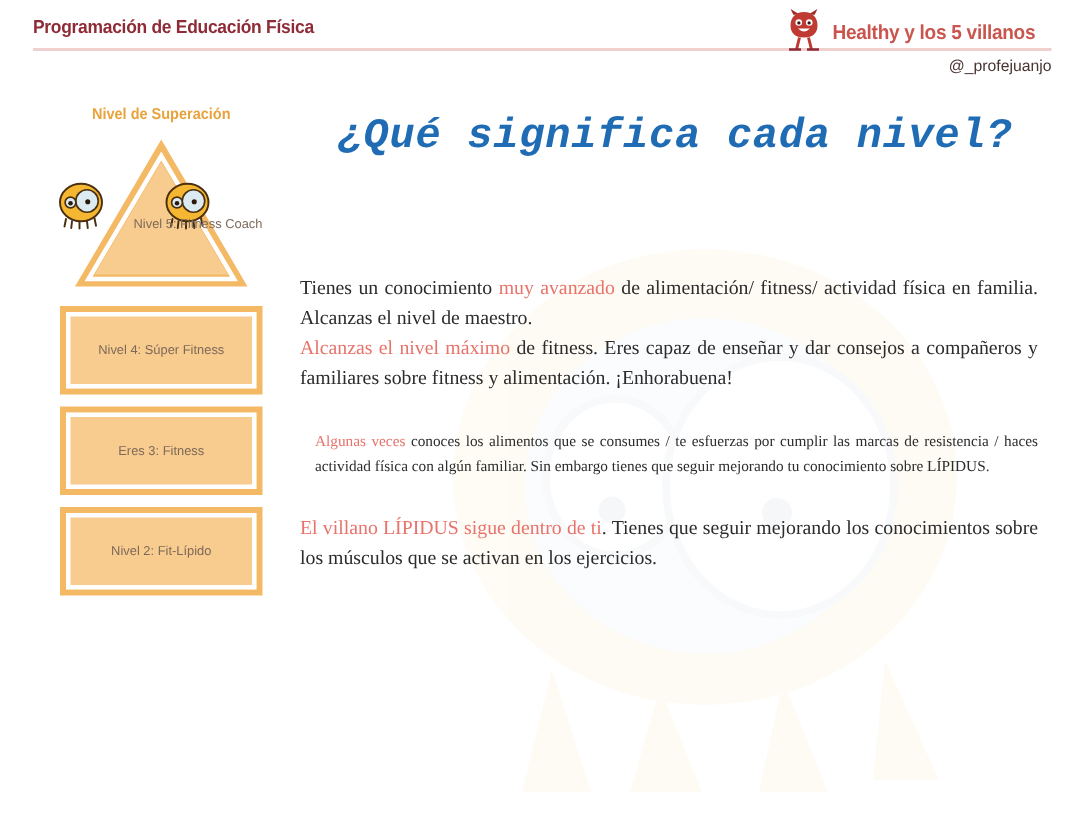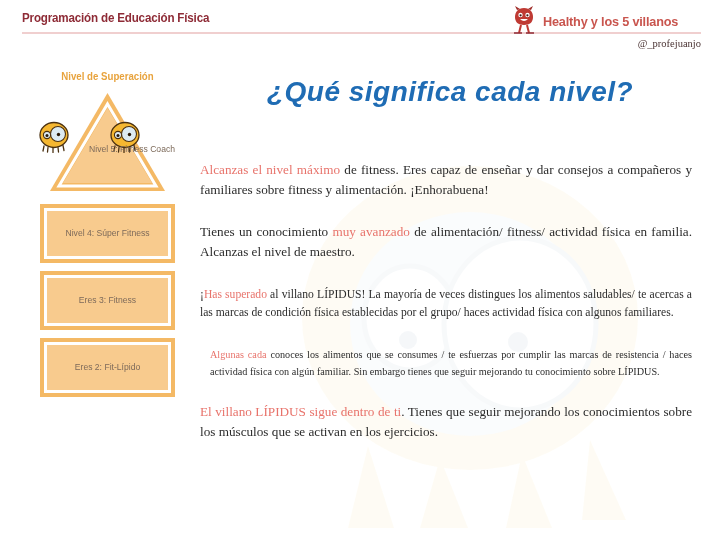--- a/index.html
+++ b/index.html
@@ -51,55 +51,55 @@
   .header-rule {
     position: absolute;
     left: 22px;
     top: 32px;
     width: 679px;
     height: 1.5px;
     background: #f0cfcf;
   }
   .brand-wrap {
     position: absolute;
-    right: 36px;
+    right: 24px;
     top: 6px;
     display: flex;
     align-items: center;
     gap: 6px;
   }
   .brand-logo { width: 26px; height: 30px; display:block; }
   .brand-text {
     font-family: "Liberation Sans", sans-serif;
     font-weight: bold;
     font-size: 13.5px;
     color: #c9554e;
     letter-spacing: -0.2px;
     transform: scaleX(0.94);
     transform-origin: left center;
     white-space: nowrap;
   }
   .handle {
     position: absolute;
     right: 22px;
     top: 38px;
-    font-family: Liberation Serif, serif;
+    font-family: Liberation Sans, sans-serif;
     font-size: 10.5px;
     color: #4a3333;
     white-space: nowrap;
   }
 
   
   .main-title {
     position: absolute;
     left: 200px;
     top: 76px;
     width: 500px;
     text-align: center;
-    font-family: Liberation Sans, sans-serif;
+    font-family: Liberation Mono, monospace;
     font-weight: bold;
     font-style: italic;
     font-size: 28px;
     color: #1f6cb4;
     letter-spacing: 0.5px;
     z-index: 5;
     white-space: nowrap;
   }
 
   
@@ -282,42 +282,39 @@
   </div>
 
   <div class="level-box">
     <div class="level-box-inner">
       <span class="level-box-label">Eres 3: Fitness</span>
     </div>
   </div>
 
   <div class="level-box">
     <div class="level-box-inner">
-      <span class="level-box-label">Eres 2: Fit-Lípido</span>
+      <span class="level-box-label">Nivel 2: Fit-Lípido</span>
     </div>
   </div>
 
 
 </div>
 
 <div class="content">
+
+  <p class="para p2">
+    <span>Tienes un conocimiento </span><span class="hl">muy avanzado</span><span> de alimentación/ fitness/ actividad física en familia. Alcanzas el nivel de maestro.</span>
+  </p>
 
   <p class="para p1">
     <span class="hl">Alcanzas el nivel máximo</span><span> de fitness. Eres capaz de enseñar y dar consejos a compañeros y familiares sobre fitness y alimentación. ¡Enhorabuena!</span>
   </p>
 
-  <p class="para p2">
-    <span>Tienes un conocimiento </span><span class="hl">muy avanzado</span><span> de alimentación/ fitness/ actividad física en familia. Alcanzas el nivel de maestro.</span>
-  </p>
-
-  <p class="para p3">
-    <span>¡</span><span class="hl">Has superado</span><span> al villano LÍPIDUS! La mayoría de veces distingues los alimentos saludables/ te acercas a las marcas de condición física establecidas por el grupo/ haces actividad física con algunos familiares.</span>
-  </p>
 
   <p class="para p4">
-    <span class="hl">Algunas cada</span><span> conoces los alimentos que se consumes / te esfuerzas por cumplir las marcas de resistencia / haces actividad física con algún familiar. Sin embargo tienes que seguir mejorando tu conocimiento sobre LÍPIDUS.</span>
+    <span class="hl">Algunas veces</span><span> conoces los alimentos que se consumes / te esfuerzas por cumplir las marcas de resistencia / haces actividad física con algún familiar. Sin embargo tienes que seguir mejorando tu conocimiento sobre LÍPIDUS.</span>
   </p>
 
   <p class="para p5">
     <span class="hl">El villano LÍPIDUS sigue dentro de ti</span><span>. Tienes que seguir mejorando los conocimientos sobre los músculos que se activan en los ejercicios.</span>
   </p>
 
 </div>
 
 </body></html>

